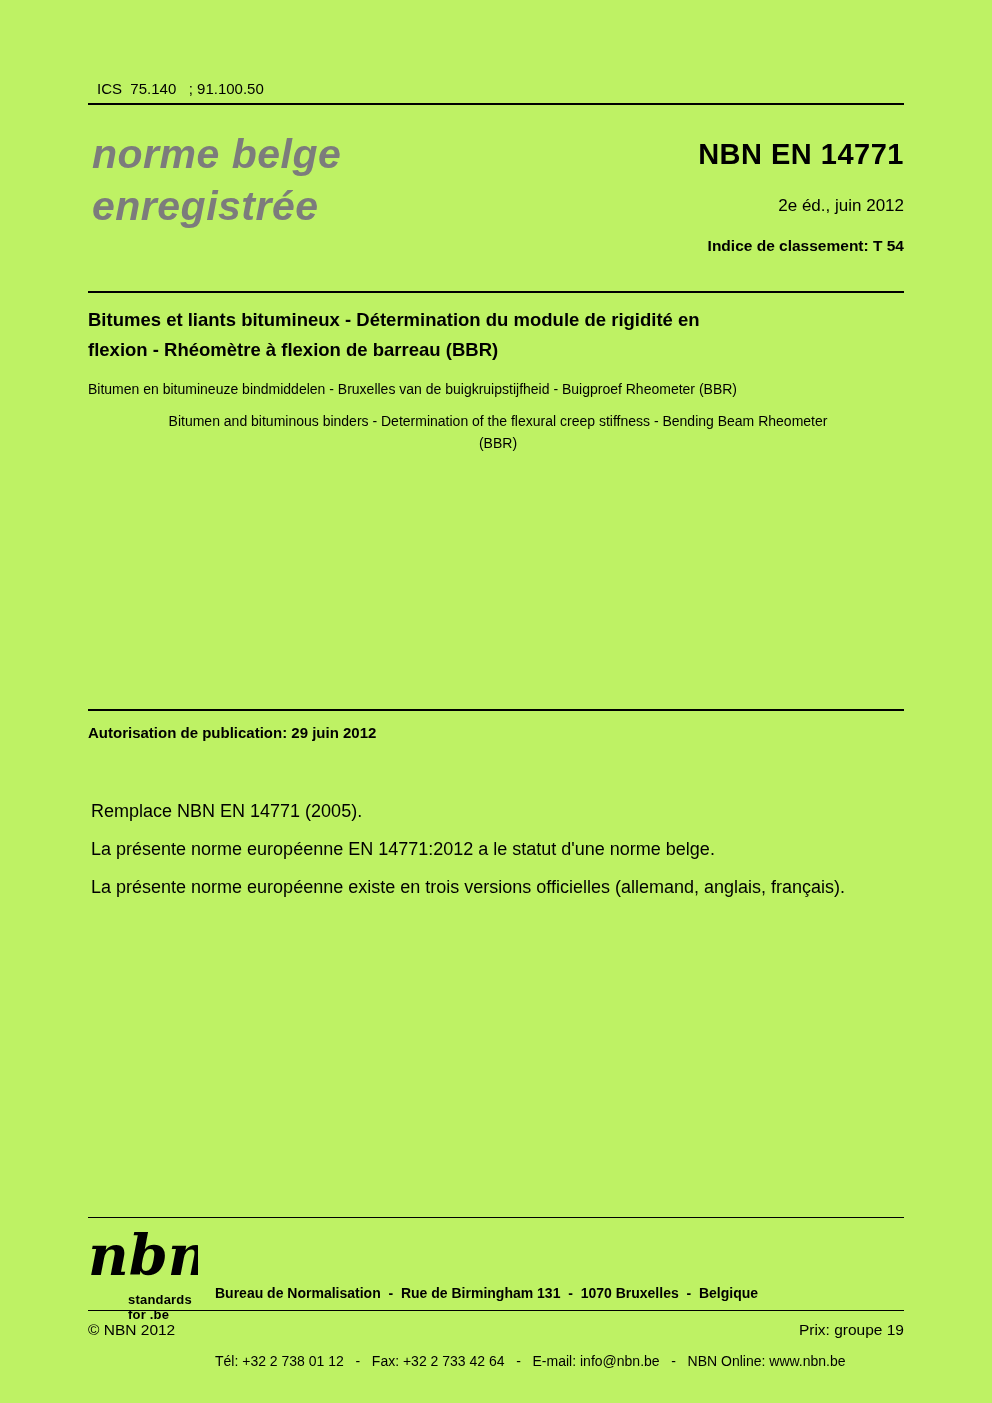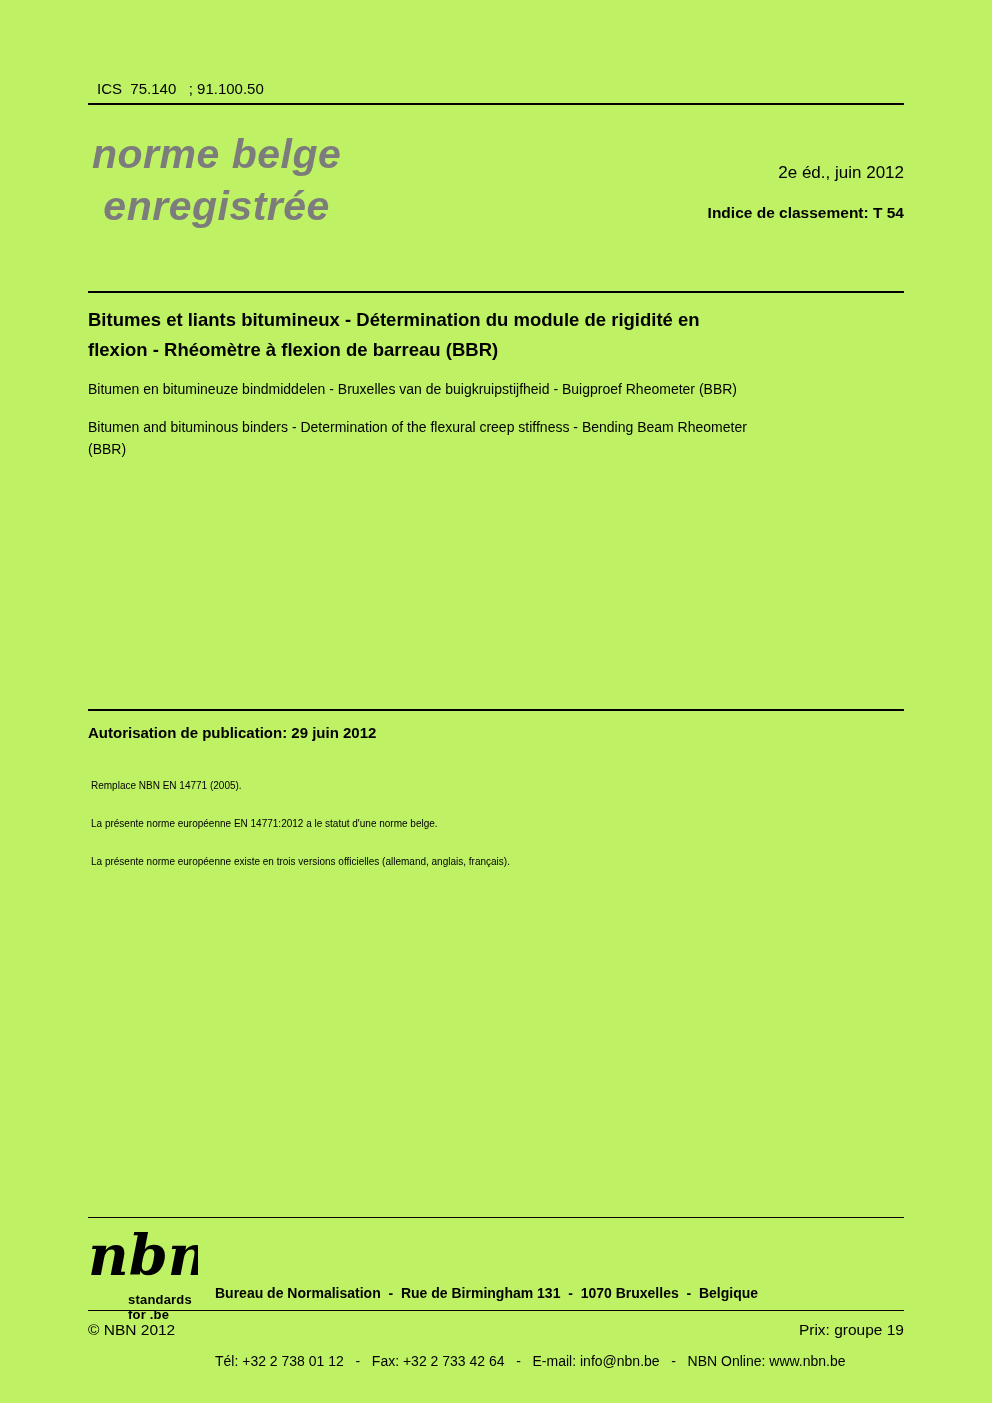--- a/index.html
+++ b/index.html
@@ -18,40 +18,40 @@
   .rule { position: absolute; left: 88px; width: 816px; background: #000; }
 
   .ics {
     position: absolute; left: 97px; top: 80px;
     font-size: 15px; white-space: pre;
   }
 
   .doc-type {
     position: absolute; left: 92px; top: 128px;
     font-size: 41px; font-weight: bold; font-style: italic;
-    color: #7c7c7c; line-height: 52px; letter-spacing: .5px; text-align: center;
+    color: #7c7c7c; line-height: 52px; letter-spacing: .5px;
   }
 
   .header-right {
     position: absolute; left: 488px; top: 138px; width: 416px;
     text-align: right;
   }
   .code { font-size: 29px; font-weight: bold; letter-spacing: .5px; }
   .edition { margin-top: 25px; font-size: 17px; }
   .classification { margin-top: 21px; font-size: 15.5px; font-weight: bold; }
 
   .title-block { position: absolute; left: 88px; top: 305px; width: 820px; }
   .title-fr { font-size: 18.5px; font-weight: bold; line-height: 30px; }
   .subtitle { font-size: 14px; line-height: 22px; }
   .subtitle-nl { margin-top: 13px; }
-  .subtitle-en { margin-top: 16px; }
+  .subtitle-en { margin-top: 10px; text-align: center; }
 
   .auth-label { position: absolute; left: 88px; top: 724px; font-size: 15px; font-weight: bold; }
 
-  .paragraphs { position: absolute; left: 91px; top: 777px; width: 816px; font-size: 10px; }
+  .paragraphs { position: absolute; left: 91px; top: 803px; width: 816px; font-size: 18px; }
   .paragraphs p { margin: 0 0 21px 0; line-height: 17px; }
 
   .footer-logo { position: absolute; left: 88px; top: 1225px; width: 120px; text-align: left; }
   .logo-tagline { font-size: 13px; font-weight: bold; margin-top: 1px; letter-spacing: .2px; margin-left: 40px; }
 
   .footer-address { position: absolute; left: 215px; top: 1237px; font-size: 14px; line-height: 22.5px; }
   .footer-address .bold { font-weight: bold; }
 
   .footer-row-copyright { position: absolute; left: 88px; top: 1321px; font-size: 15.5px; }
   .footer-row-price { position: absolute; left: 88px; top: 1321px; width: 816px; text-align: right; font-size: 15.5px; }
@@ -63,20 +63,21 @@
 
   <div class="ics">ICS  75.140   ; 91.100.50</div>
   <div class="rule" style="top:103px;height:2px;"></div>
 
   <div class="doc-type">
     <div>norme belge</div>
     <div>enregistrée</div>
   </div>
 
   <div class="header-right">
+    <div class="code">NBN EN 14771</div>
     <div class="edition">2e éd., juin 2012</div>
     <div class="classification">Indice de classement: T 54</div>
   </div>
 
   <div class="rule" style="top:291px;height:2px;"></div>
 
   <div class="title-block">
     <div class="title-fr">
       <div>Bitumes et liants bitumineux - Détermination du module de rigidité en</div>
       <div>flexion - Rhéomètre à flexion de barreau (BBR)</div>

